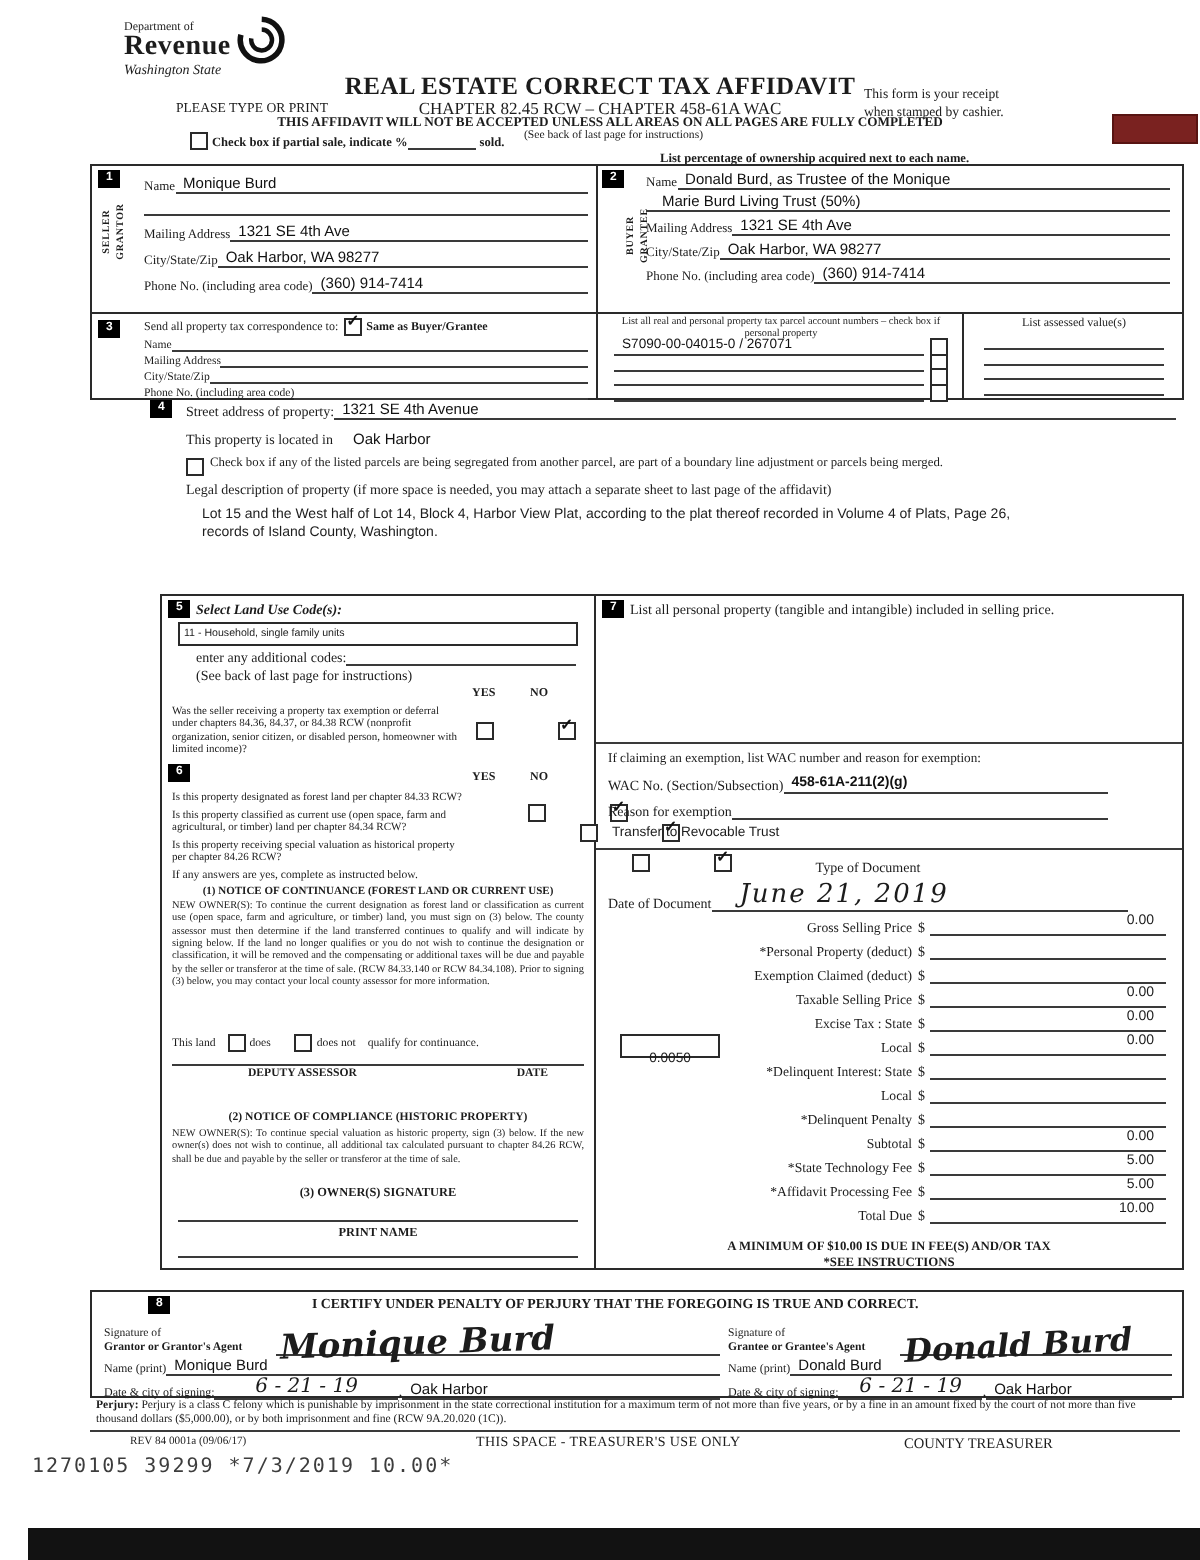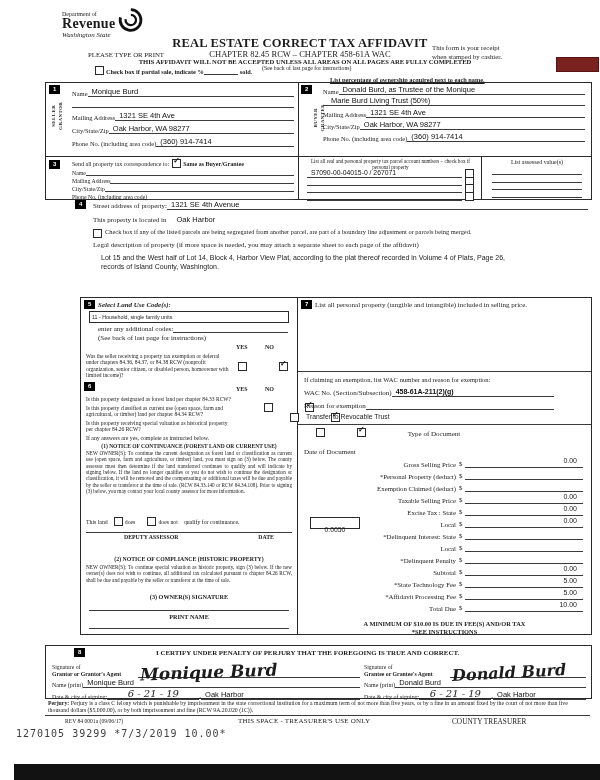--- a/index.html
+++ b/index.html
@@ -211,21 +211,21 @@
       <span class="u"></span>
     </div>
     <div class="abs frow" style="left:48px;top:12px;width:300px;height:12px;">
       <span class="lbl" style="font-size:7px;">This property is located in</span>
       <span class="val" style="font-size:7.5px;padding-left:10px;">Oak Harbor</span>
     </div>
     <div class="abs frow" style="left:48px;top:28px;width:530px;align-items:flex-start;">
       <span class="cb" style="margin-top:1px;"></span>
       <span style="font-size:6.4px;padding-left:3px;">Check box if any of the listed parcels are being segregated from another parcel, are part of a boundary line adjustment or parcels being merged.</span>
     </div>
-    <div class="abs" style="left:48px;top:41px;font-size:7px;">Legal description of property (if more space is needed, you may attach a separate sheet to each page of the affidavit)</div>
+    <div class="abs" style="left:48px;top:41px;font-size:7px;">Legal description of property (if more space is needed, you may attach a separate sheet to last page of the affidavit)</div>
     <div class="abs sans" style="left:56px;top:53px;width:510px;font-size:7px;line-height:1.35;">
       <div>Lot 15 and the West half of Lot 14, Block 4, Harbor View Plat, according to the plat thereof recorded in Volume 4 of Plats, Page 26,</div>
       <div>records of Island County, Washington.</div>
     </div>
   </div>
 
   <div class="abs box" style="left:80px;top:297px;width:510px;height:336px;">
 
     <div class="abs" style="left:0;top:0;width:216px;height:336px;border-right:1.5px solid #2a2a2a;">
       <span class="badge abs" style="left:3px;top:2px;">5</span>
@@ -303,20 +303,21 @@
         <span class="u"></span>
       </div>
       <div class="abs sans" style="left:8px;top:115px;font-size:6.8px;">Transfer to Revocable Trust</div>
 
       <div class="abs hline" style="left:0;top:126px;width:293px;"></div>
       <div class="abs frow" style="left:6px;top:130px;width:260px;height:10px;justify-content:center;">
         <span class="lbl" style="font-size:7px;">Type of Document</span>
       </div>
       <div class="abs frow" style="left:6px;top:141px;width:260px;height:17px;">
         <span class="lbl" style="font-size:7px;">Date of Document</span>
+        <span class="u hand" style="font-size:13px;letter-spacing:1px;padding-left:14px;white-space:nowrap;">June 21, 2019</span>
       </div>
 
       <div class="arow" style="top:158px;">
           <span class="albl">Gross Selling Price</span>
           <span class="adol">$</span>
           <span class="aline"><span class="aval">0.00</span></span>
         </div>
       <div class="arow" style="top:170px;">
           <span class="albl">*Personal Property (deduct)</span>
           <span class="adol">$</span>

